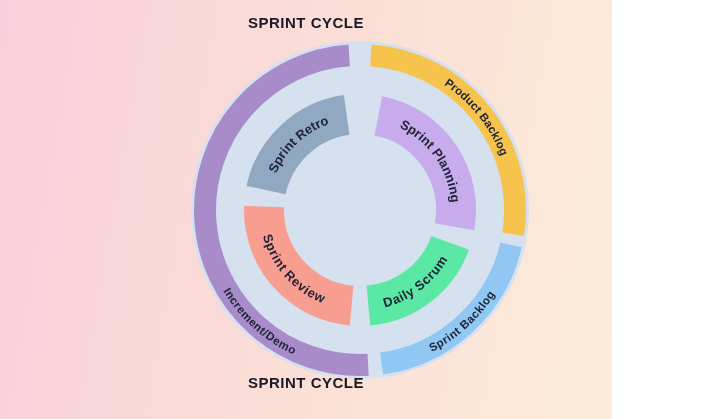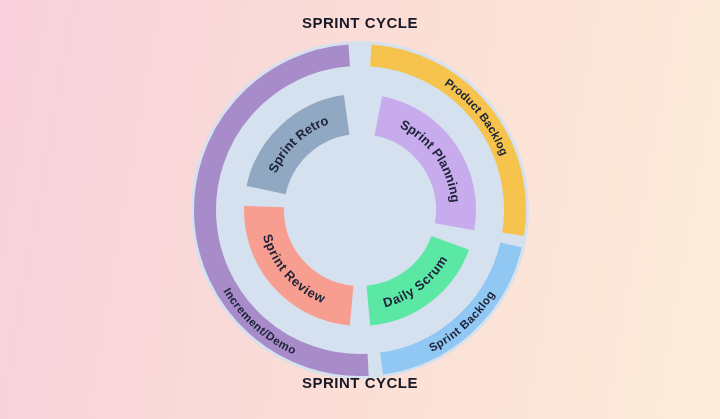--- a/index.html
+++ b/index.html
@@ -1,21 +1,21 @@
 <!DOCTYPE html>
 <html><head>
 <meta charset="utf-8">
 <style>
   html, body {
     margin: 0;
     padding: 0;
   }
   .page {
     position: relative;
-    width: 720px;
+    width: 612px;
     height: 419px;
     overflow: hidden;
     background: linear-gradient(100deg, #f8d0dd 0%, #fbdfd5 55%, #fcecdb 100%);
     font-family: "Liberation Sans", sans-serif;
   }
   .cycle-title {
     position: absolute;
     left: 0;
     width: 100%;
     text-align: center;

